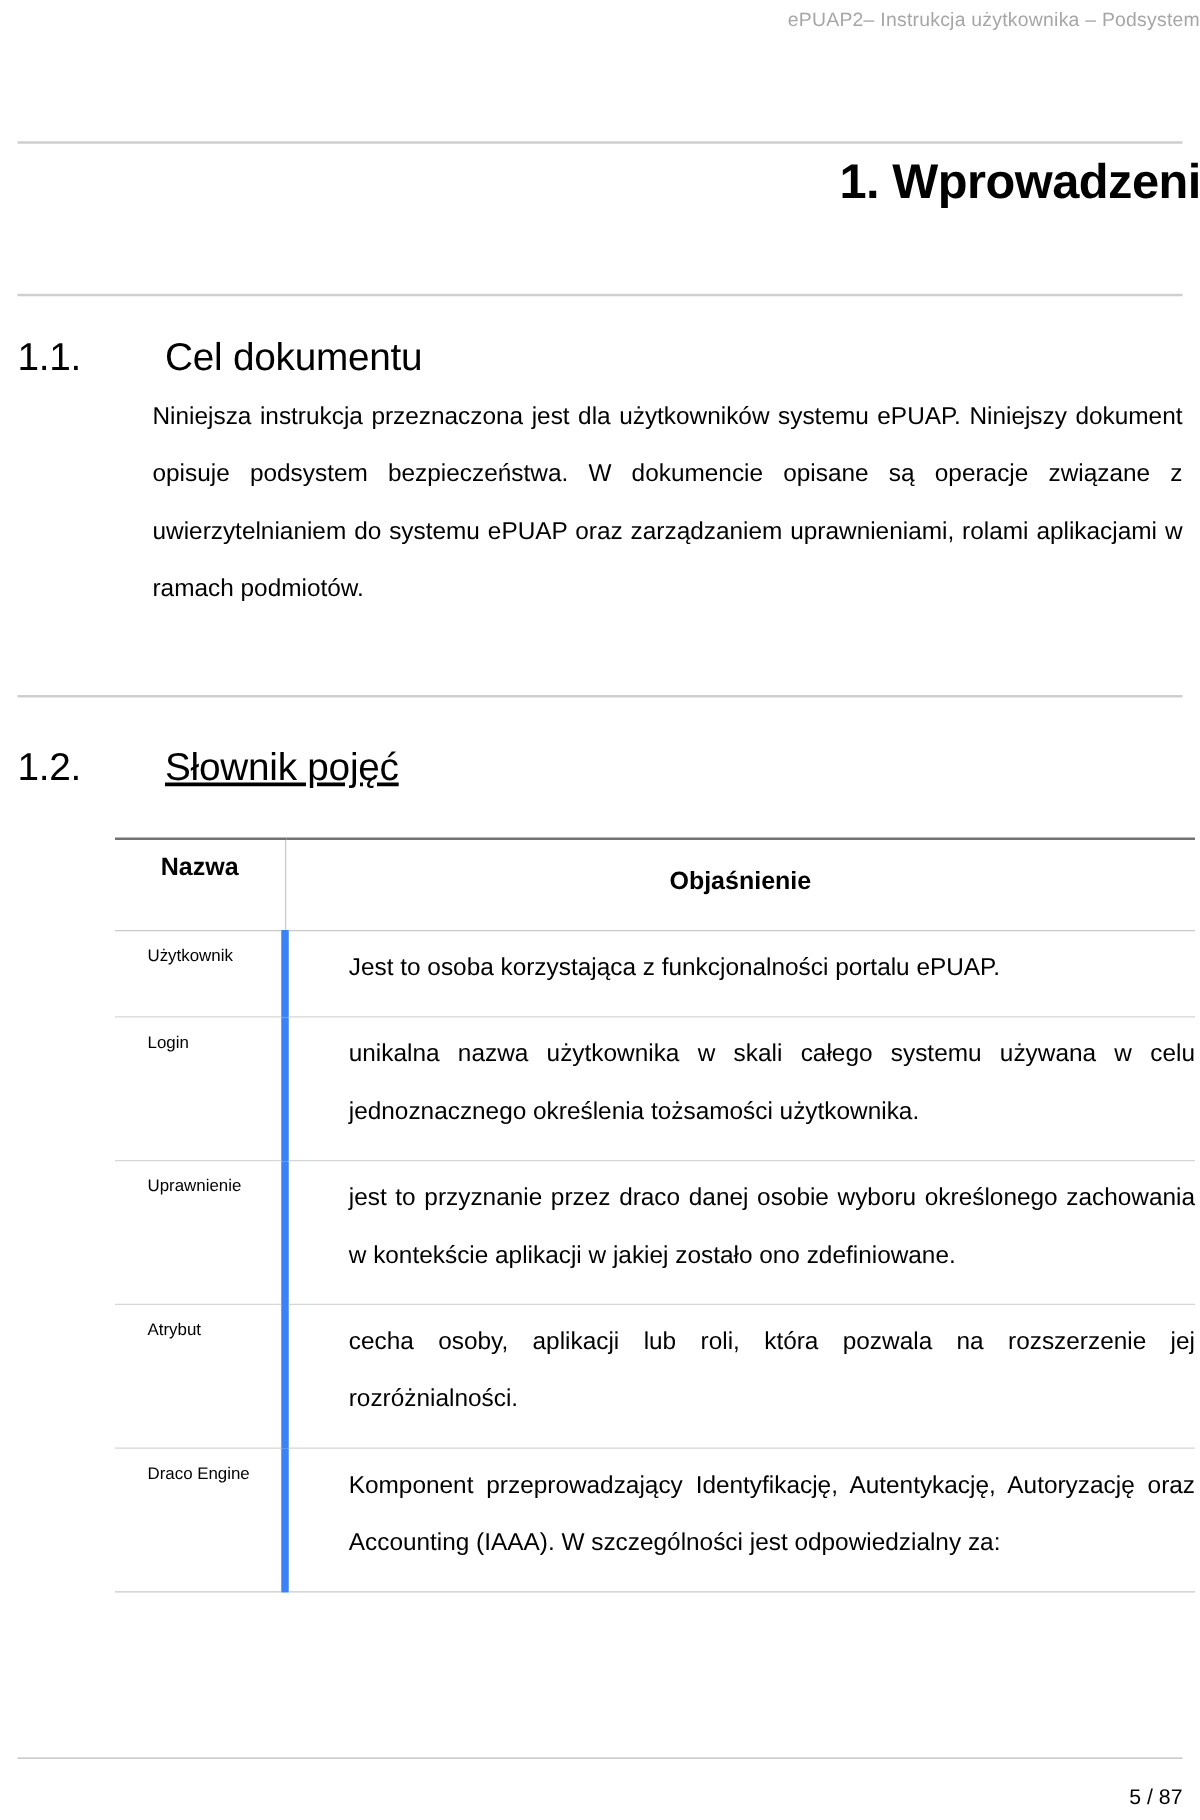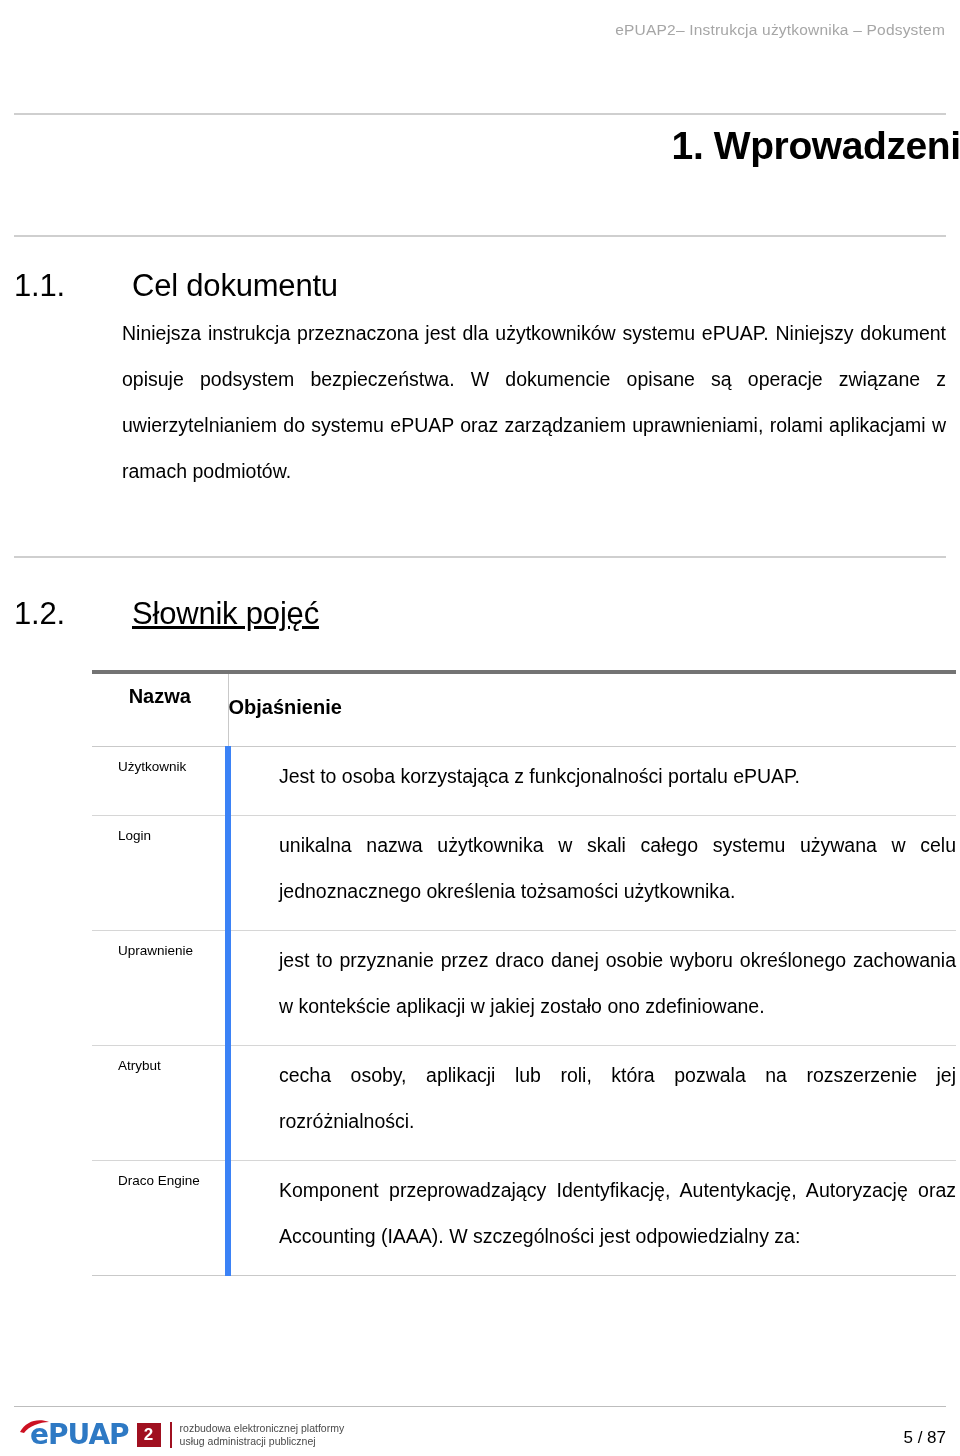--- a/index.html
+++ b/index.html
@@ -12,28 +12,29 @@
     height: 1456px;
     position: relative;
     font-family: "Liberation Sans", sans-serif;
     color: #000000;
     overflow: hidden;
   }
 
   
   .doc-header {
     position: absolute;
-    top: 20px;
+    top: 7px;
     left: 0;
     width: 945px;
     text-align: right;
     color: #a6a6a6;
     font-size: 15.5px;
     line-height: 20px;
     letter-spacing: 0.2px;
+    padding-left: 15px;
   }
   .doc-header .hdr-line { display: block; }
 
   
   .rule {
     position: absolute;
     left: 14px;
     width: 932px;
     height: 0;
     border-top: 2px solid #cfcfcf;
@@ -97,21 +98,21 @@
   .glossary col.col-name { width: 136px; }
   .glossary col.col-desc { width: 728px; }
 
   .glossary th, .glossary td {
     vertical-align: top;
     padding: 0;
     border: 0;
   }
 
   .glossary thead th {
-    border-top: 4px solid #737373;
+    border-top: 2px solid #737373;
     border-bottom: 1px solid #c9c9c9;
     height: 44px;
   }
   .glossary tbody td {
     border-bottom: 1px solid #d6d6d6;
   }
   .glossary tbody tr:last-child td {
     border-bottom: 1px solid #c9c9c9;
   }
   .glossary .cell-name {
@@ -131,21 +132,21 @@
   .glossary th.cell-name {
     font-size: 20px;
     font-weight: bold;
     text-align: center;
     padding: 10px 10px 8px 10px;
     border-right: 1px solid #c9c9c9;
   }
   .glossary th.cell-desc {
     font-size: 20px;
     font-weight: bold;
-    text-align: left;
+    text-align: center;
     padding: 10px 0 16px 0;
   }
 
   
   .footer-rule {
     position: absolute;
     top: 1406px;
     left: 14px;
     width: 932px;
     height: 0;
@@ -272,27 +273,14 @@
     <tr>
       <td class="cell-name">Draco Engine</td>
       <td class="cell-desc">Komponent przeprowadzający Identyfikację, Autentykację, Autoryzację oraz Accounting (IAAA). W szczególności jest odpowiedzialny za:</td>
     </tr>
   </tbody>
 </table>
 
 <div class="footer-rule"></div>
 
 <div class="footer">
-  <div class="logo-block">
-    <div class="logo-mark">
-      <svg class="logo-swoosh" viewBox="0 0 30 14">
-        <path d="M0 12 C6 1, 18 -2, 29 2 C20 2, 9 6, 4 13 Z" fill="#cc1122"></path>
-      </svg>
-      <span class="logo-word">ePUAP</span>
-    </div>
-    <div class="logo-two">2</div>
-    <div class="logo-tagline">
-      <span>rozbudowa elektronicznej platformy</span>
-      <span>usług administracji publicznej</span>
-    </div>
-  </div>
   <div class="page-number">5 / 87</div>
 </div>
 
 </body></html>

